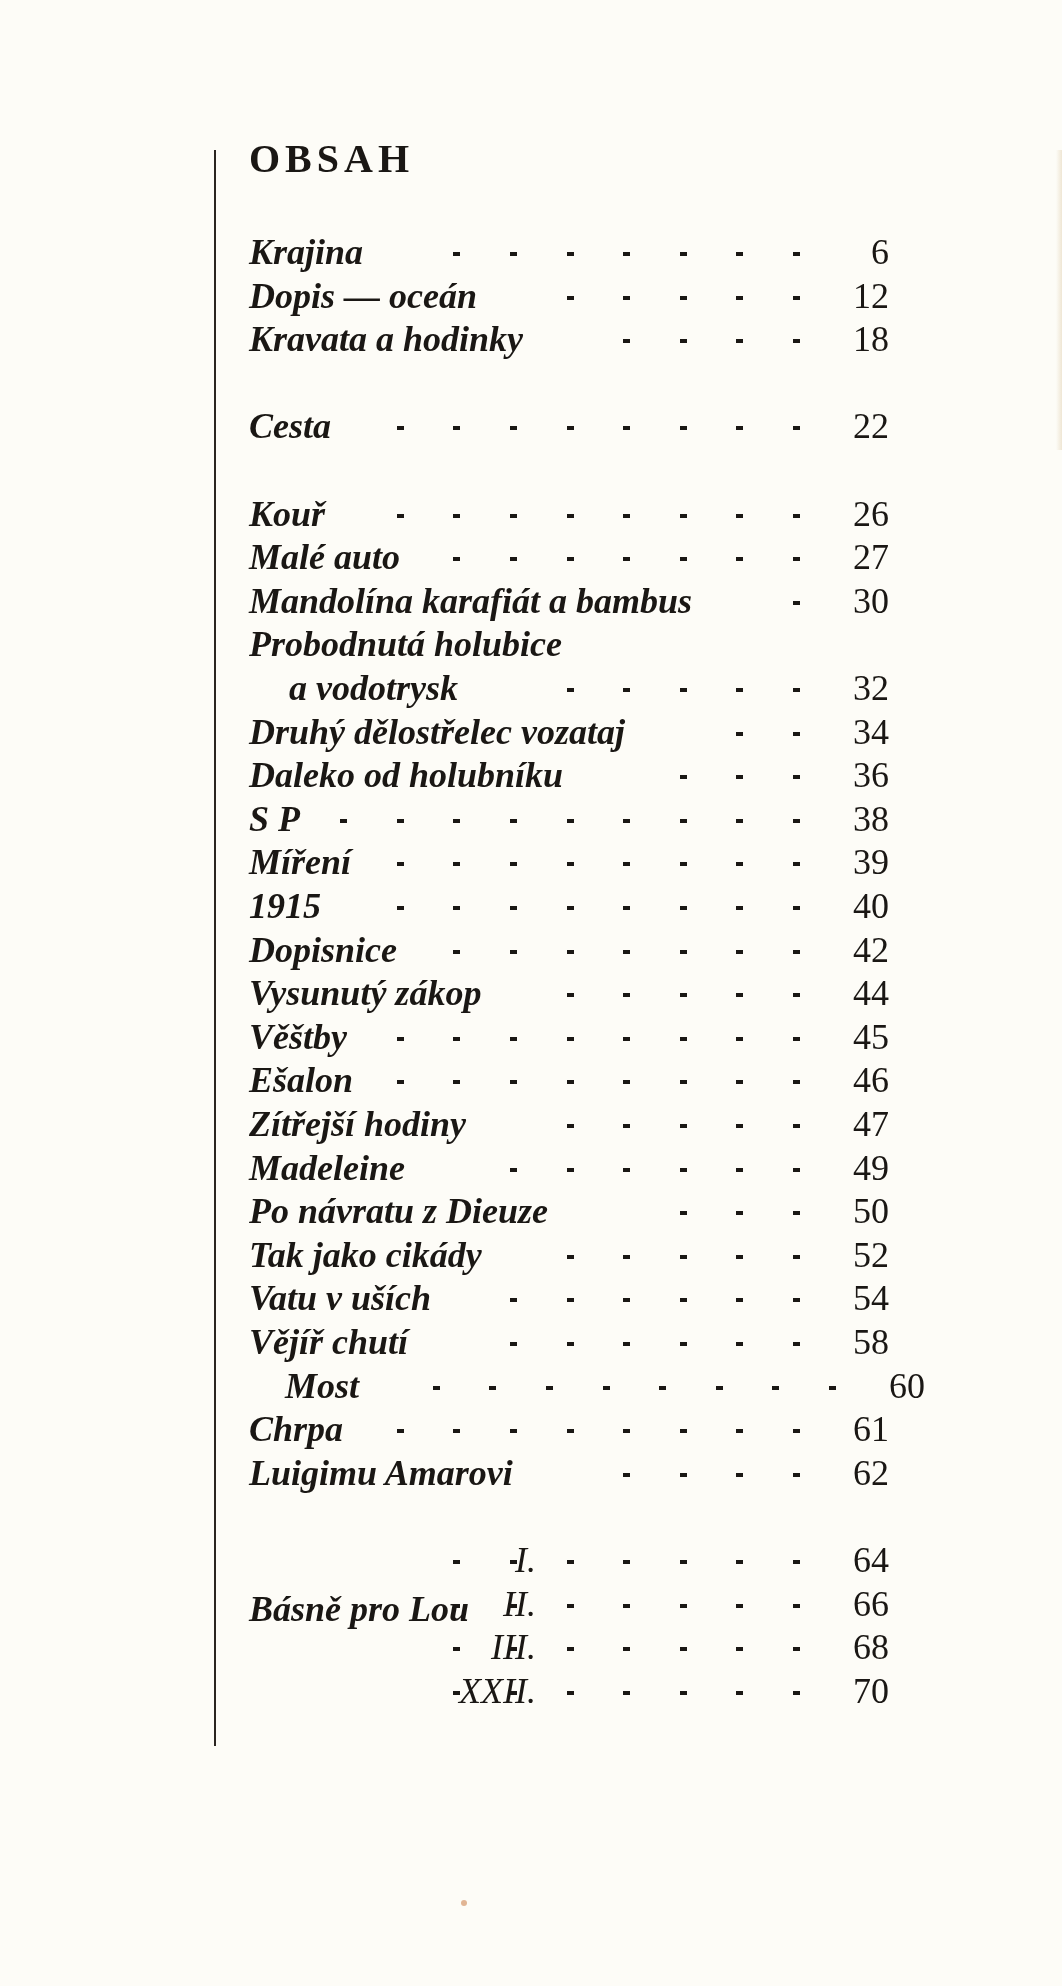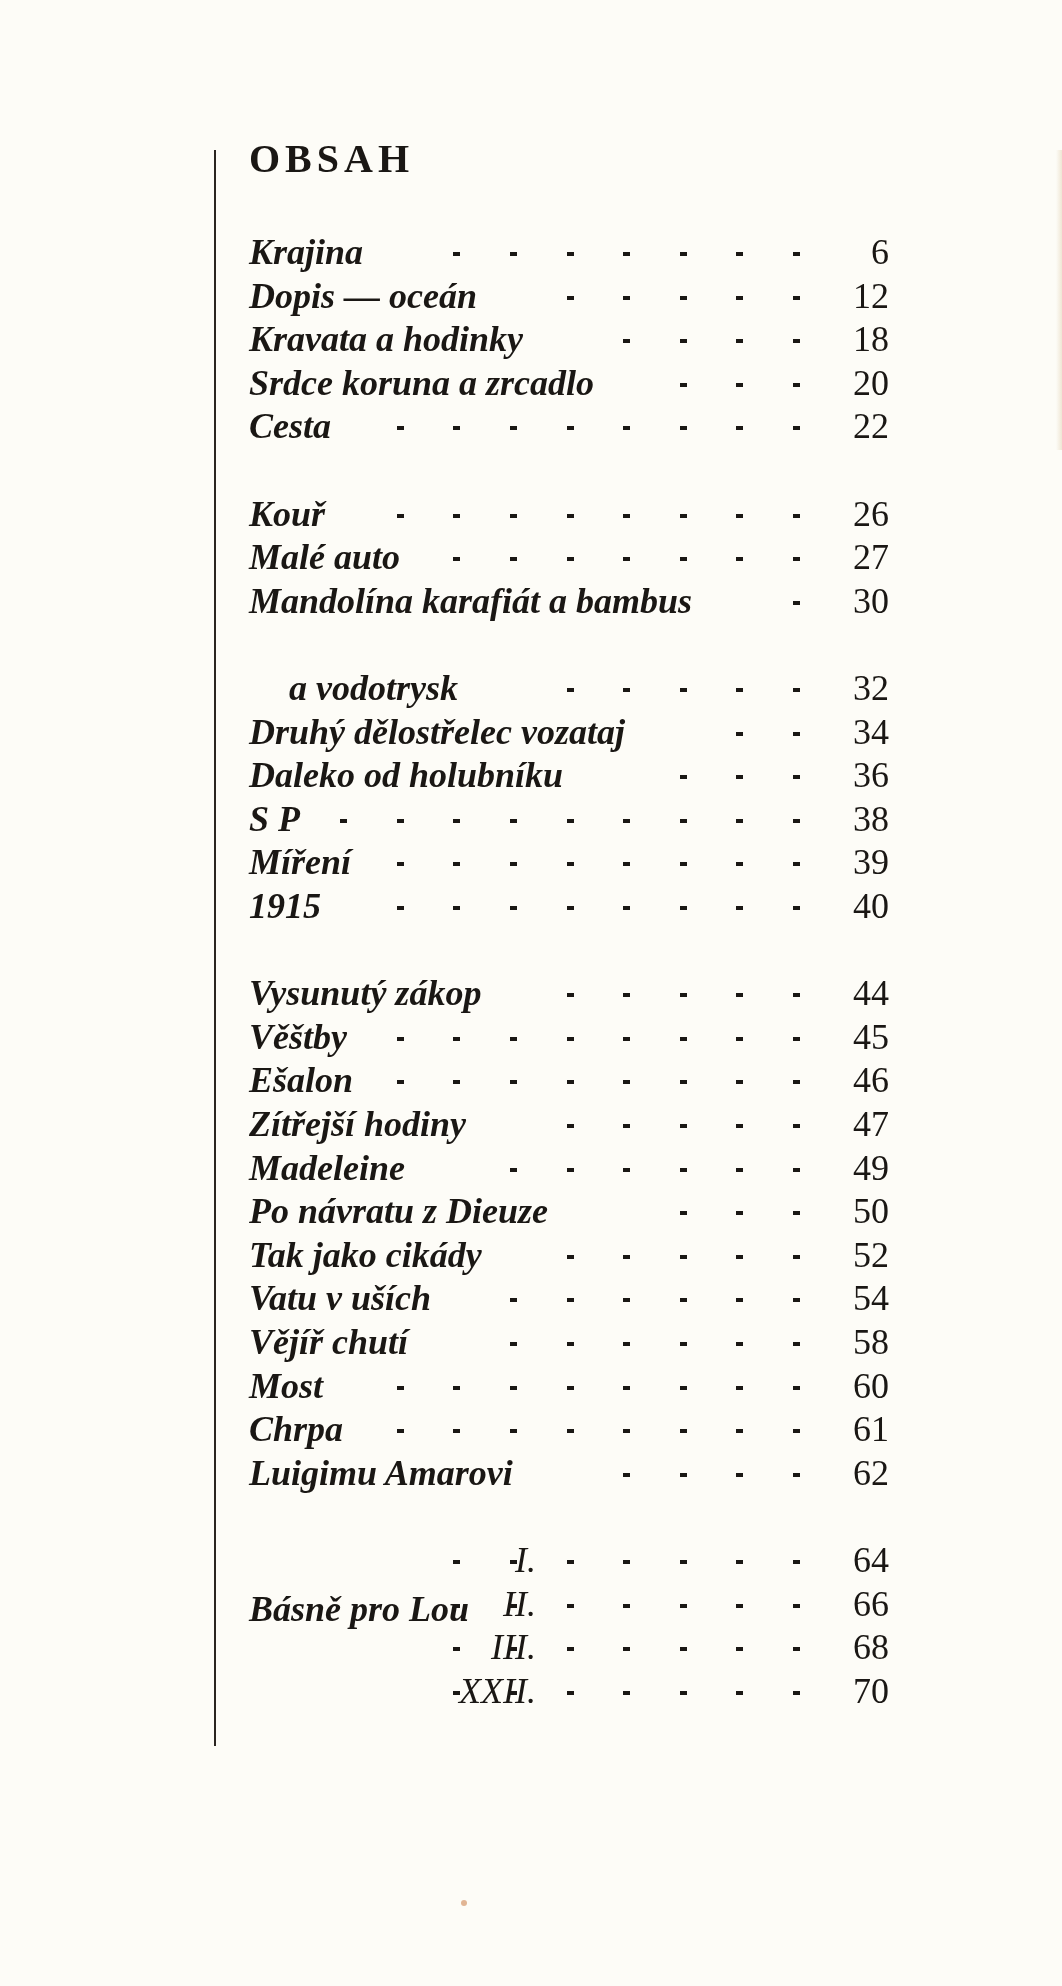--- a/index.html
+++ b/index.html
@@ -67,27 +67,20 @@
       <span class="page">12</span>
     </div>
     <div class="row" style="top: 317.2px;">
       <span class="label">Kravata a hodinky</span>
       <span class="dash" style="left: 544px;"></span>
       <span class="dash" style="left: 487.4px;"></span>
       <span class="dash" style="left: 430.8px;"></span>
       <span class="dash" style="left: 374.2px;"></span>
       <span class="page">18</span>
     </div>
-    <div class="row" style="top: 360.8px;">
-      <span class="label">Srdce koruna a zrcadlo</span>
-      <span class="dash" style="left: 544px;"></span>
-      <span class="dash" style="left: 487.4px;"></span>
-      <span class="dash" style="left: 430.8px;"></span>
-      <span class="page">20</span>
-    </div>
     <div class="row" style="top: 404.4px;">
       <span class="label">Cesta</span>
       <span class="dash" style="left: 544px;"></span>
       <span class="dash" style="left: 487.4px;"></span>
       <span class="dash" style="left: 430.8px;"></span>
       <span class="dash" style="left: 374.2px;"></span>
       <span class="dash" style="left: 317.6px;"></span>
       <span class="dash" style="left: 261px;"></span>
       <span class="dash" style="left: 204.4px;"></span>
       <span class="dash" style="left: 147.8px;"></span>
@@ -114,20 +107,23 @@
       <span class="dash" style="left: 317.6px;"></span>
       <span class="dash" style="left: 261px;"></span>
       <span class="dash" style="left: 204.4px;"></span>
       <span class="page">27</span>
     </div>
     <div class="row" style="top: 578.8px;">
       <span class="label">Mandolína karafiát a bambus</span>
       <span class="dash" style="left: 544px;"></span>
       <span class="page">30</span>
     </div>
+    <div class="row" style="top: 622.4px;">
+      <span class="label">Probodnutá holubice</span>
+    </div>
     <div class="row" style="top: 666px;">
       <span class="label indent">a vodotrysk</span>
       <span class="dash" style="left: 544px;"></span>
       <span class="dash" style="left: 487.4px;"></span>
       <span class="dash" style="left: 430.8px;"></span>
       <span class="dash" style="left: 374.2px;"></span>
       <span class="dash" style="left: 317.6px;"></span>
       <span class="page">32</span>
     </div>
     <div class="row" style="top: 709.6px;">
@@ -173,20 +169,31 @@
       <span class="dash" style="left: 544px;"></span>
       <span class="dash" style="left: 487.4px;"></span>
       <span class="dash" style="left: 430.8px;"></span>
       <span class="dash" style="left: 374.2px;"></span>
       <span class="dash" style="left: 317.6px;"></span>
       <span class="dash" style="left: 261px;"></span>
       <span class="dash" style="left: 204.4px;"></span>
       <span class="dash" style="left: 147.8px;"></span>
       <span class="page">40</span>
     </div>
+    <div class="row" style="top: 927.6px;">
+      <span class="label">Dopisnice</span>
+      <span class="dash" style="left: 544px;"></span>
+      <span class="dash" style="left: 487.4px;"></span>
+      <span class="dash" style="left: 430.8px;"></span>
+      <span class="dash" style="left: 374.2px;"></span>
+      <span class="dash" style="left: 317.6px;"></span>
+      <span class="dash" style="left: 261px;"></span>
+      <span class="dash" style="left: 204.4px;"></span>
+      <span class="page">42</span>
+    </div>
     <div class="row" style="top: 971.2px;">
       <span class="label">Vysunutý zákop</span>
       <span class="dash" style="left: 544px;"></span>
       <span class="dash" style="left: 487.4px;"></span>
       <span class="dash" style="left: 430.8px;"></span>
       <span class="dash" style="left: 374.2px;"></span>
       <span class="dash" style="left: 317.6px;"></span>
       <span class="page">44</span>
     </div>
     <div class="row" style="top: 1014.8px;">
@@ -261,21 +268,21 @@
     <div class="row" style="top: 1320px;">
       <span class="label">Vějíř chutí</span>
       <span class="dash" style="left: 544px;"></span>
       <span class="dash" style="left: 487.4px;"></span>
       <span class="dash" style="left: 430.8px;"></span>
       <span class="dash" style="left: 374.2px;"></span>
       <span class="dash" style="left: 317.6px;"></span>
       <span class="dash" style="left: 261px;"></span>
       <span class="page">58</span>
     </div>
-    <div class="row" style="top: 1363.6px;">
+    <div class="row" style="top: 1363.6px; margin-left: 36px;">
       <span class="label">Most</span>
       <span class="dash" style="left: 544px;"></span>
       <span class="dash" style="left: 487.4px;"></span>
       <span class="dash" style="left: 430.8px;"></span>
       <span class="dash" style="left: 374.2px;"></span>
       <span class="dash" style="left: 317.6px;"></span>
       <span class="dash" style="left: 261px;"></span>
       <span class="dash" style="left: 204.4px;"></span>
       <span class="dash" style="left: 147.8px;"></span>
       <span class="page">60</span>

